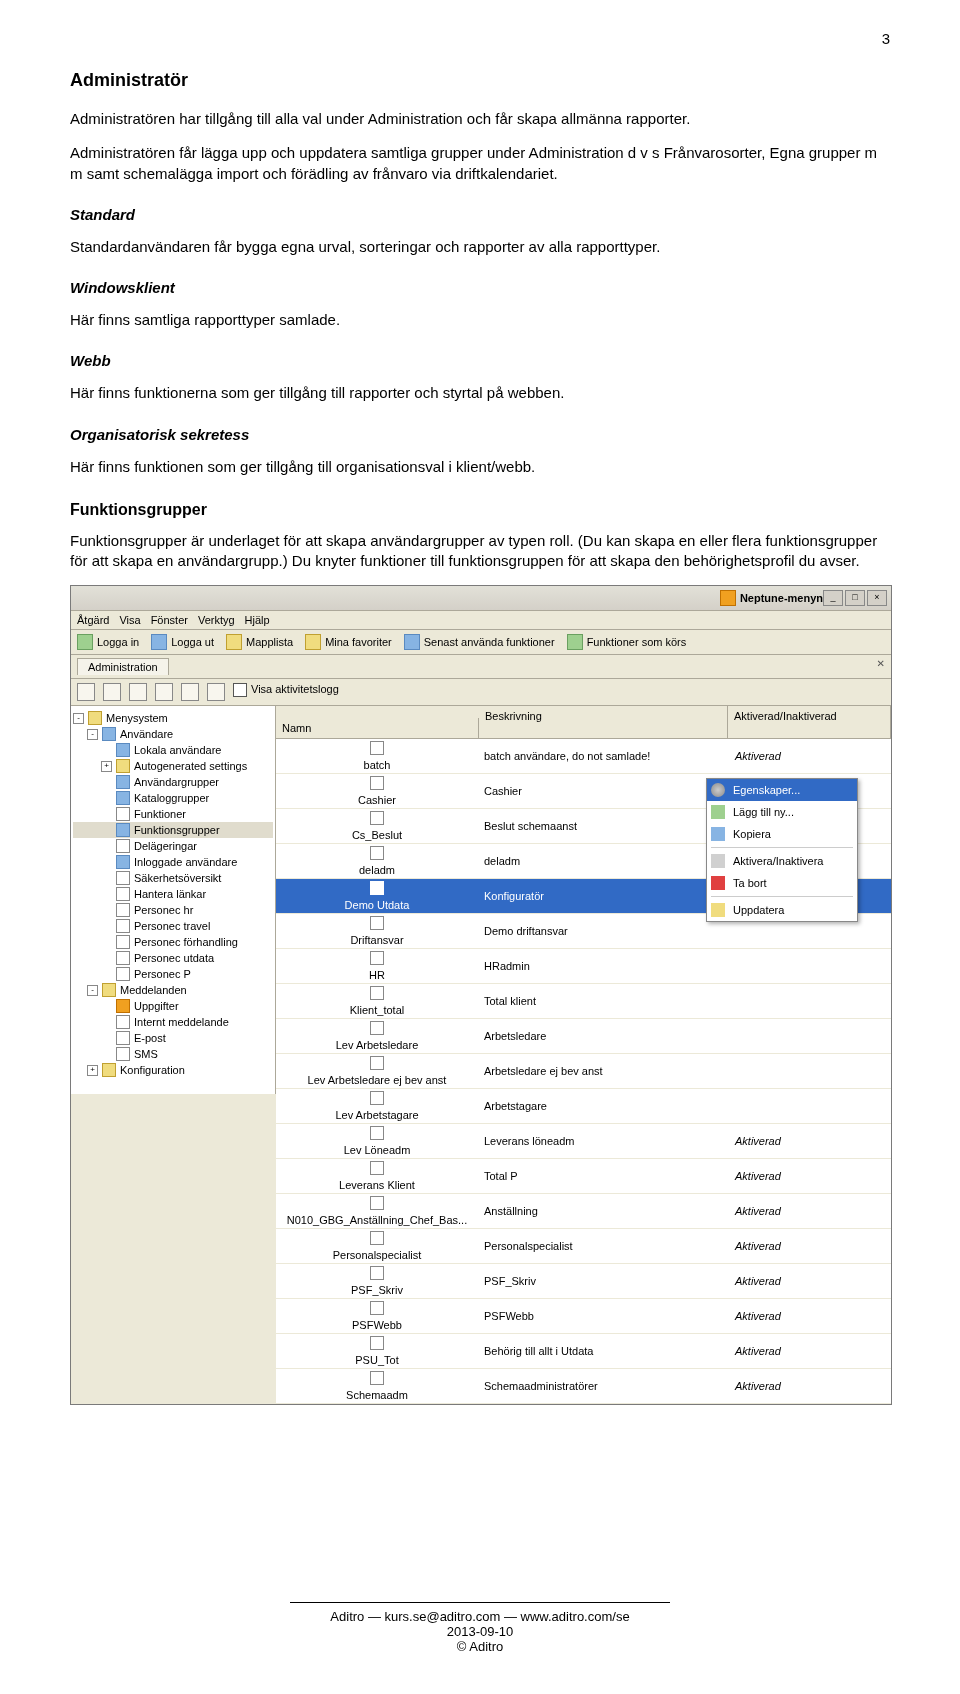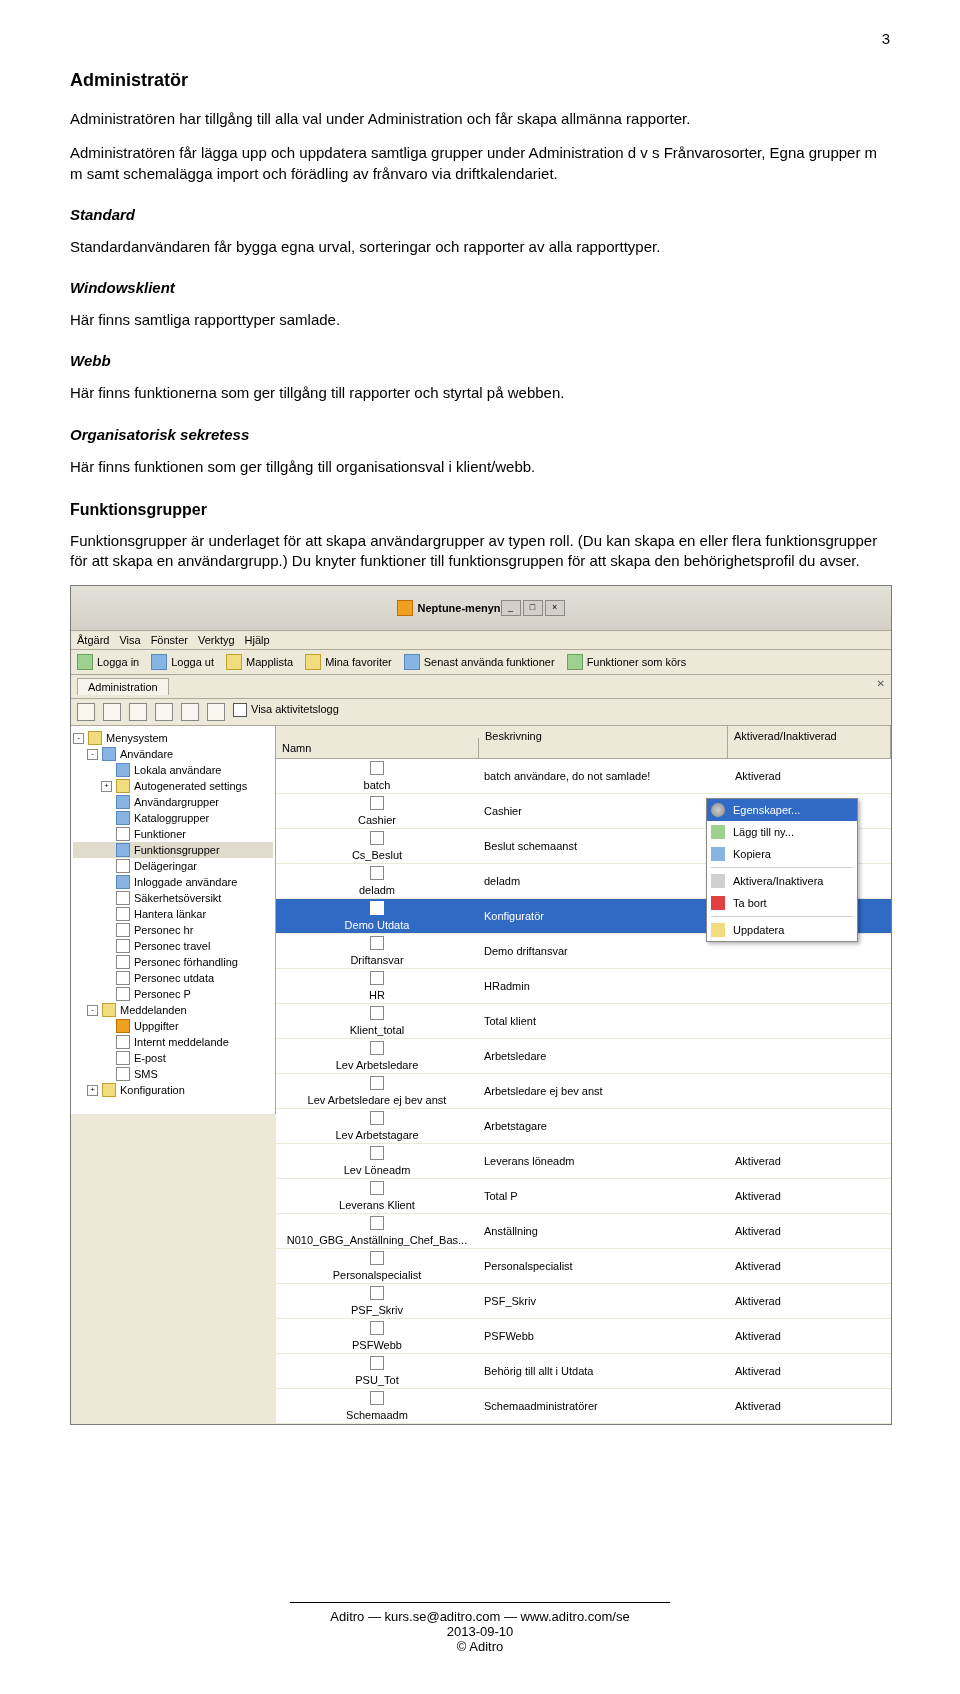--- a/index.html
+++ b/index.html
@@ -49,23 +49,23 @@
     background: #ece9d8;
     font-family: Tahoma, Arial, sans-serif;
     font-size: 11px;
     color: #000;
     margin-top: 8px;
     width: 820px;
   }
   .titlebar {
     display: flex;
     align-items: center;
-    justify-content: center;
+    justify-content: flex-end;
     background: linear-gradient(#e2e1d8,#d4d0c8);
-    padding: 14px 4px;
+    padding: 4px 4px;
     border-bottom: 1px solid #aca899;
   }
   .titlebar-left { display:flex; align-items:center; gap:4px; }
   .win-icon { width:14px; height:14px; background:#f0a020; border:1px solid #c07000; }
   .win-title { font-weight:bold; }
   .win-buttons { display:flex; gap:2px; }
   .wbtn { width:18px; height:14px; background:#d4d0c8; border:1px solid #888; font-size:9px; text-align:center; line-height:12px; }
   .menubar {
     display:flex; gap:10px; padding:3px 6px; border-bottom:1px solid #aca899;
     background:#ece9d8;
@@ -106,21 +106,21 @@
   .grid { flex:1; background:#fff; position:relative; }
   .ghead { display:flex; background:#ece9d8; border-bottom:1px solid #aca899; }
   .gh { padding:4px 6px; border-right:1px solid #aca899; }
   .gh.name { width:190px;margin-top:12px; }
   .gh.desc { flex:1; }
   .gh.act { width:150px; }
   .grow { display:flex; border-bottom:1px solid #ece9d8; }
   .gc { padding:2px 6px; display:flex; align-items:center; gap:4px; white-space:nowrap; overflow:hidden; }
   .gc.name { width:190px;flex-direction:column; }
   .gc.desc { flex:1; }
-  .gc.act { width:150px; }
+  .gc.act { width:150px;font-style:italic; }
   .gicon { width:12px; height:12px; background:#fff; border:1px solid #888; flex:0 0 12px; }
   .grow.sel { background:#316ac5; color:#fff; }
   .grow.sel .gicon { border-color:#fff; }
   .ctxmenu {
     position:absolute; top:72px; left:430px; background:#fff;
     border:1px solid #888; box-shadow:2px 2px 4px rgba(0,0,0,.3);
     width:150px; z-index:10;
   }
   .ctxmenu .citem {
     display:flex; align-items:center; gap:8px; padding:4px 8px 4px 4px;

